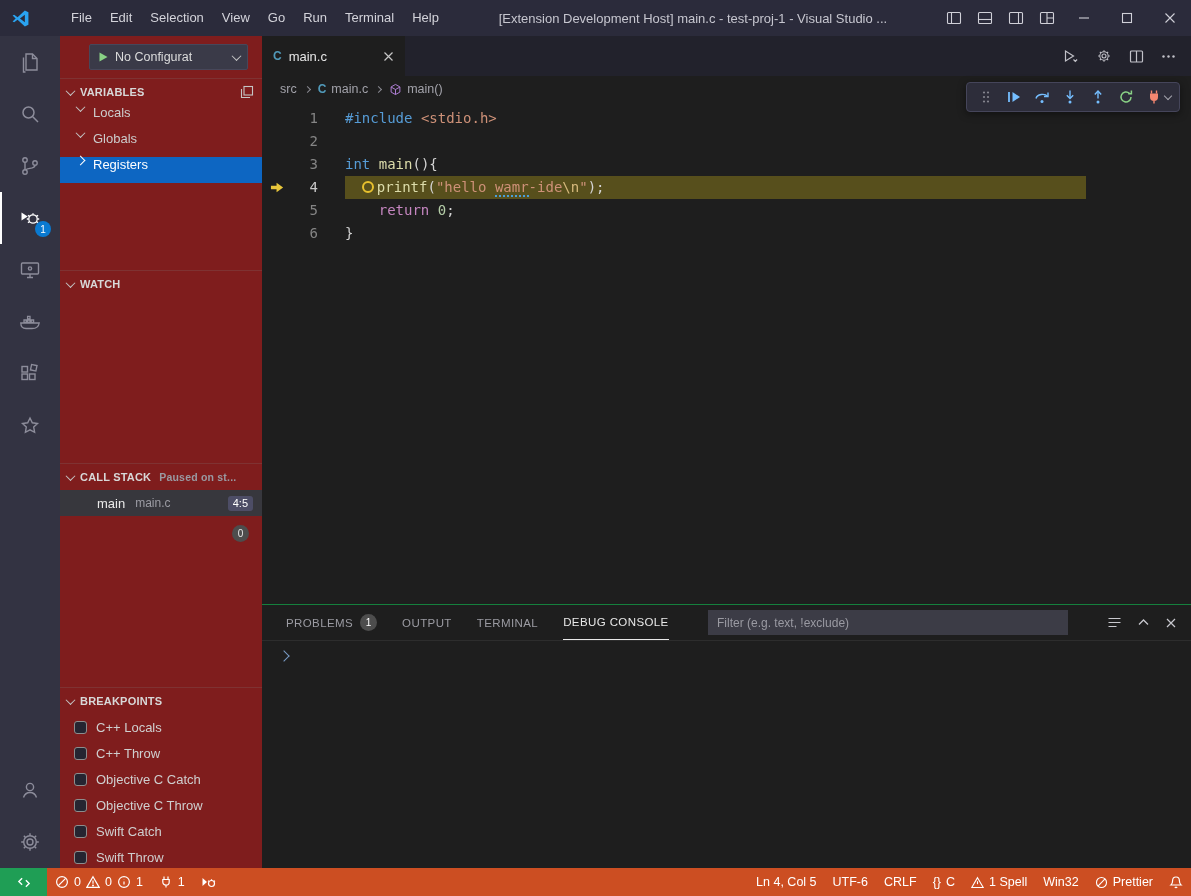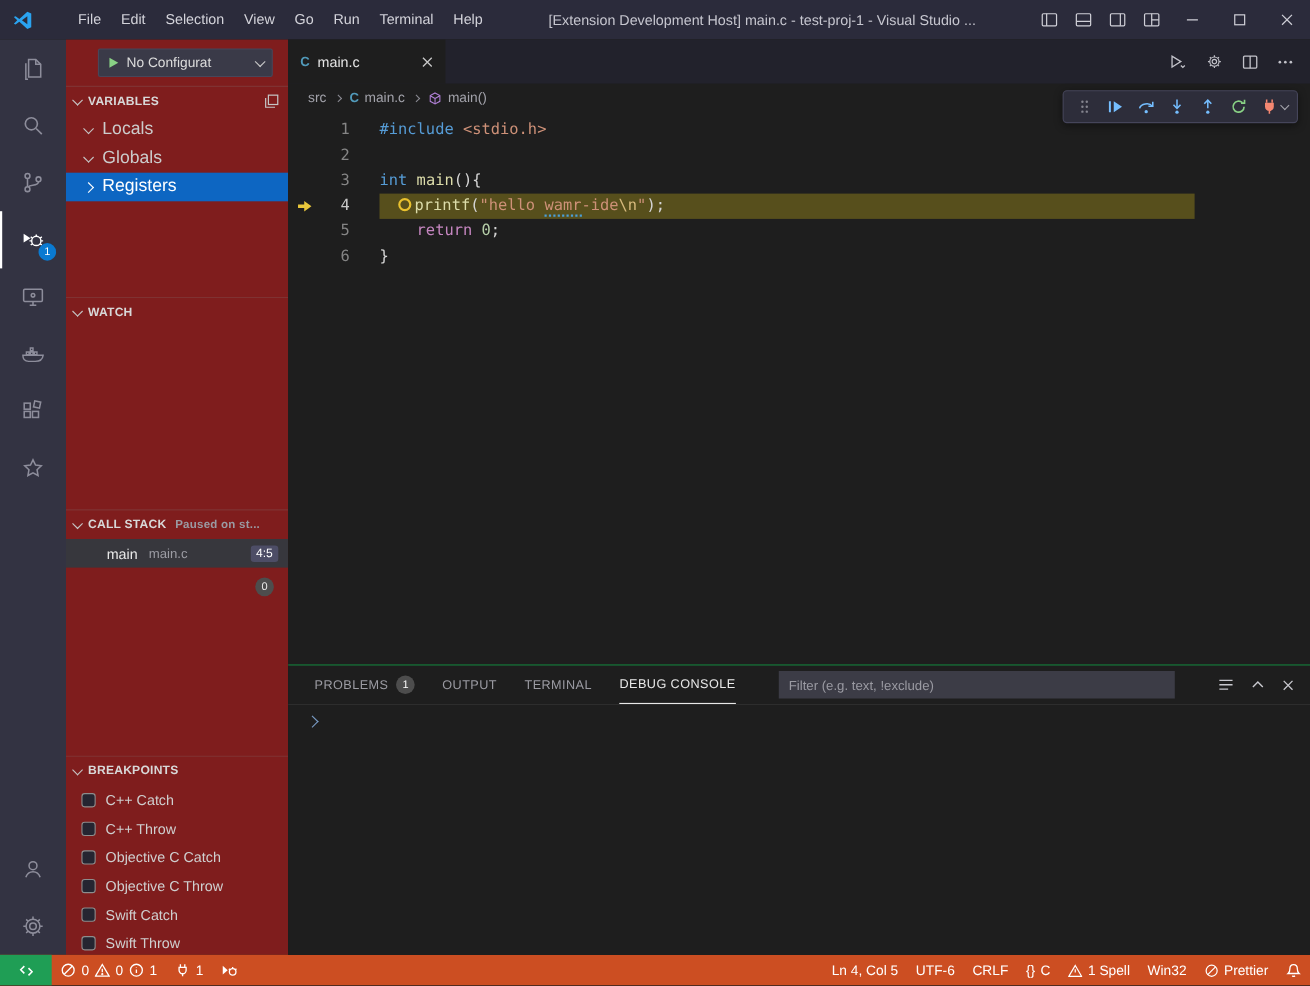--- a/index.html
+++ b/index.html
@@ -36,21 +36,21 @@
   .chev.right{transform:rotate(-45deg);}
   .selected .chev{border-color:#fff;}
   .section{border-top:1px solid rgba(128,128,128,0.22);display:flex;flex-direction:column;overflow:hidden;}
   .sec-variables{height:192px;flex:0 0 192px;}
   .sec-watch{height:193px;flex:0 0 193px;}
   .sec-callstack{height:224px;flex:0 0 224px;}
   .sec-breakpoints{flex:1;}
   .sec-header{height:26px;flex:0 0 26px;display:flex;align-items:center;padding:0 8px 0 7px;gap:6px;font-weight:bold;font-size:11px;color:#d8d8d8;letter-spacing:.2px;}
   .sec-note{font-weight:bold;font-size:10.5px;color:#9a9aa2;margin-left:2px;white-space:nowrap;overflow:hidden;}
   .hspacer{flex:1;}
-  .tree-row{height:26px;flex:0 0 26px;display:flex;align-items:center;padding-left:17px;gap:9px;color:#cccccc;font-size:16px;}
+  .tree-row{height:26px;flex:0 0 26px;display:flex;padding-left:17px;gap:9px;color:#cccccc;font-size:13px;}
   .tree-row.selected{background:#0d66c2;color:#ffffff;}
   .frame-row{height:26px;flex:0 0 26px;display:flex;align-items:center;background:#37373d;padding:0 9px 0 37px;gap:10px;}
   .frame-fn{color:#e9e9e9;}
   .frame-file{color:#9c9ca4;font-size:12px;}
   .frame-pos{margin-left:auto;background:#4d4d66;color:#fff;font-size:11px;border-radius:3px;padding:1.5px 5px;}
   .cs-badge{align-self:flex-end;margin:9px 13px 0 0;width:17px;height:17px;border-radius:50%;background:#4d4d4d;color:#e8e8e8;font-size:10px;display:flex;align-items:center;justify-content:center;}
   .bp-row{height:26px;flex:0 0 26px;display:flex;align-items:center;padding-left:14px;gap:9px;color:#cfcfcf;font-size:13px;}
   .bp-check{width:13px;height:13px;border:1px solid #8d8d8d;border-radius:3px;background:#252531;flex:0 0 13px;}
 
   
@@ -299,21 +299,21 @@
       </div>
 
       <div class="section sec-breakpoints">
         <div class="sec-header">
           <span class="chev down"></span>
           <span>BREAKPOINTS</span>
         </div>
         <div>
             <div class="bp-row">
               <span class="bp-check"></span>
-              <span>C++ Catch</span>
+              <span>C++ Locals</span>
             </div>
             <div class="bp-row">
               <span class="bp-check"></span>
               <span>C++ Throw</span>
             </div>
             <div class="bp-row">
               <span class="bp-check"></span>
               <span>Objective C Catch</span>
             </div>
             <div class="bp-row">

